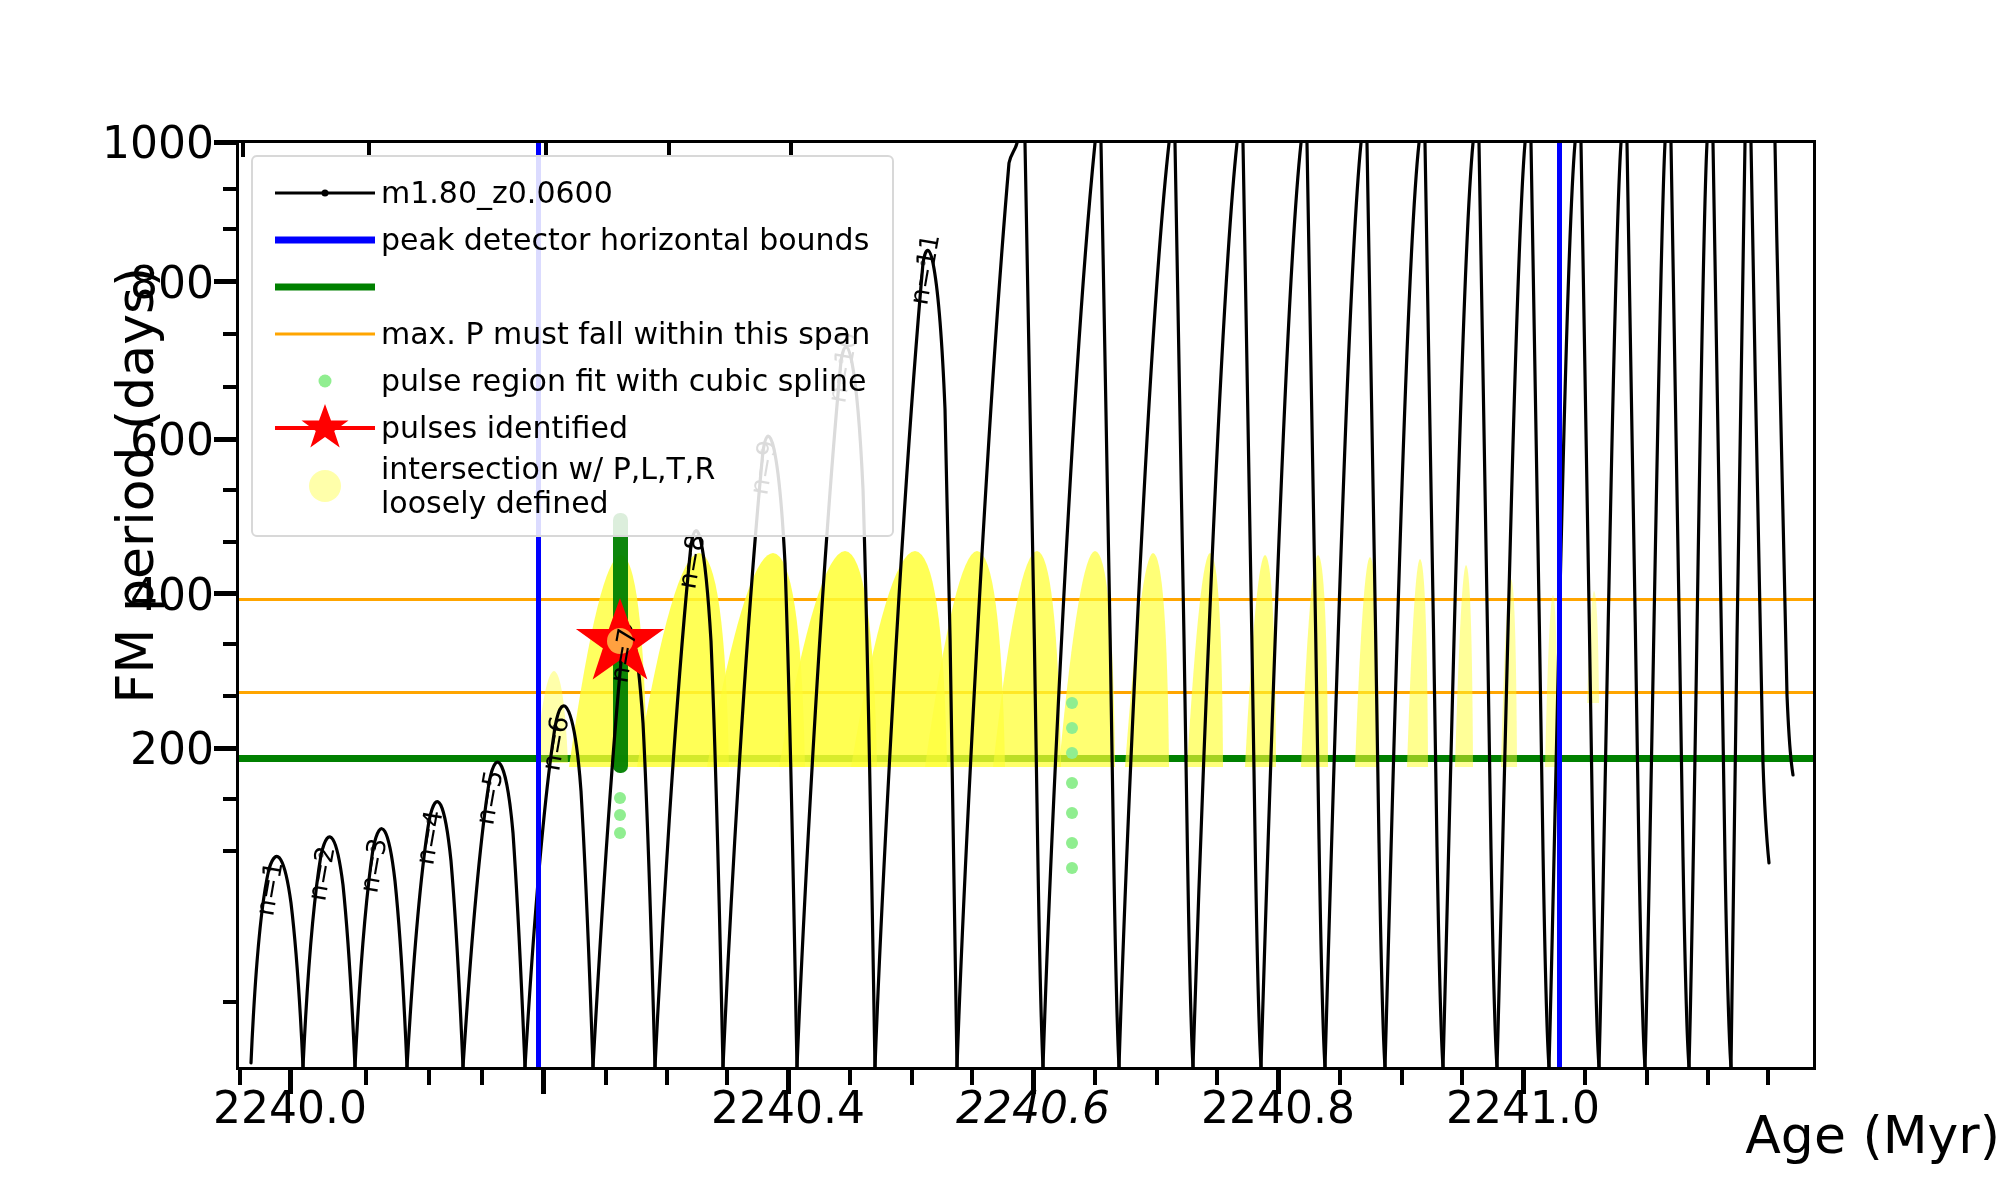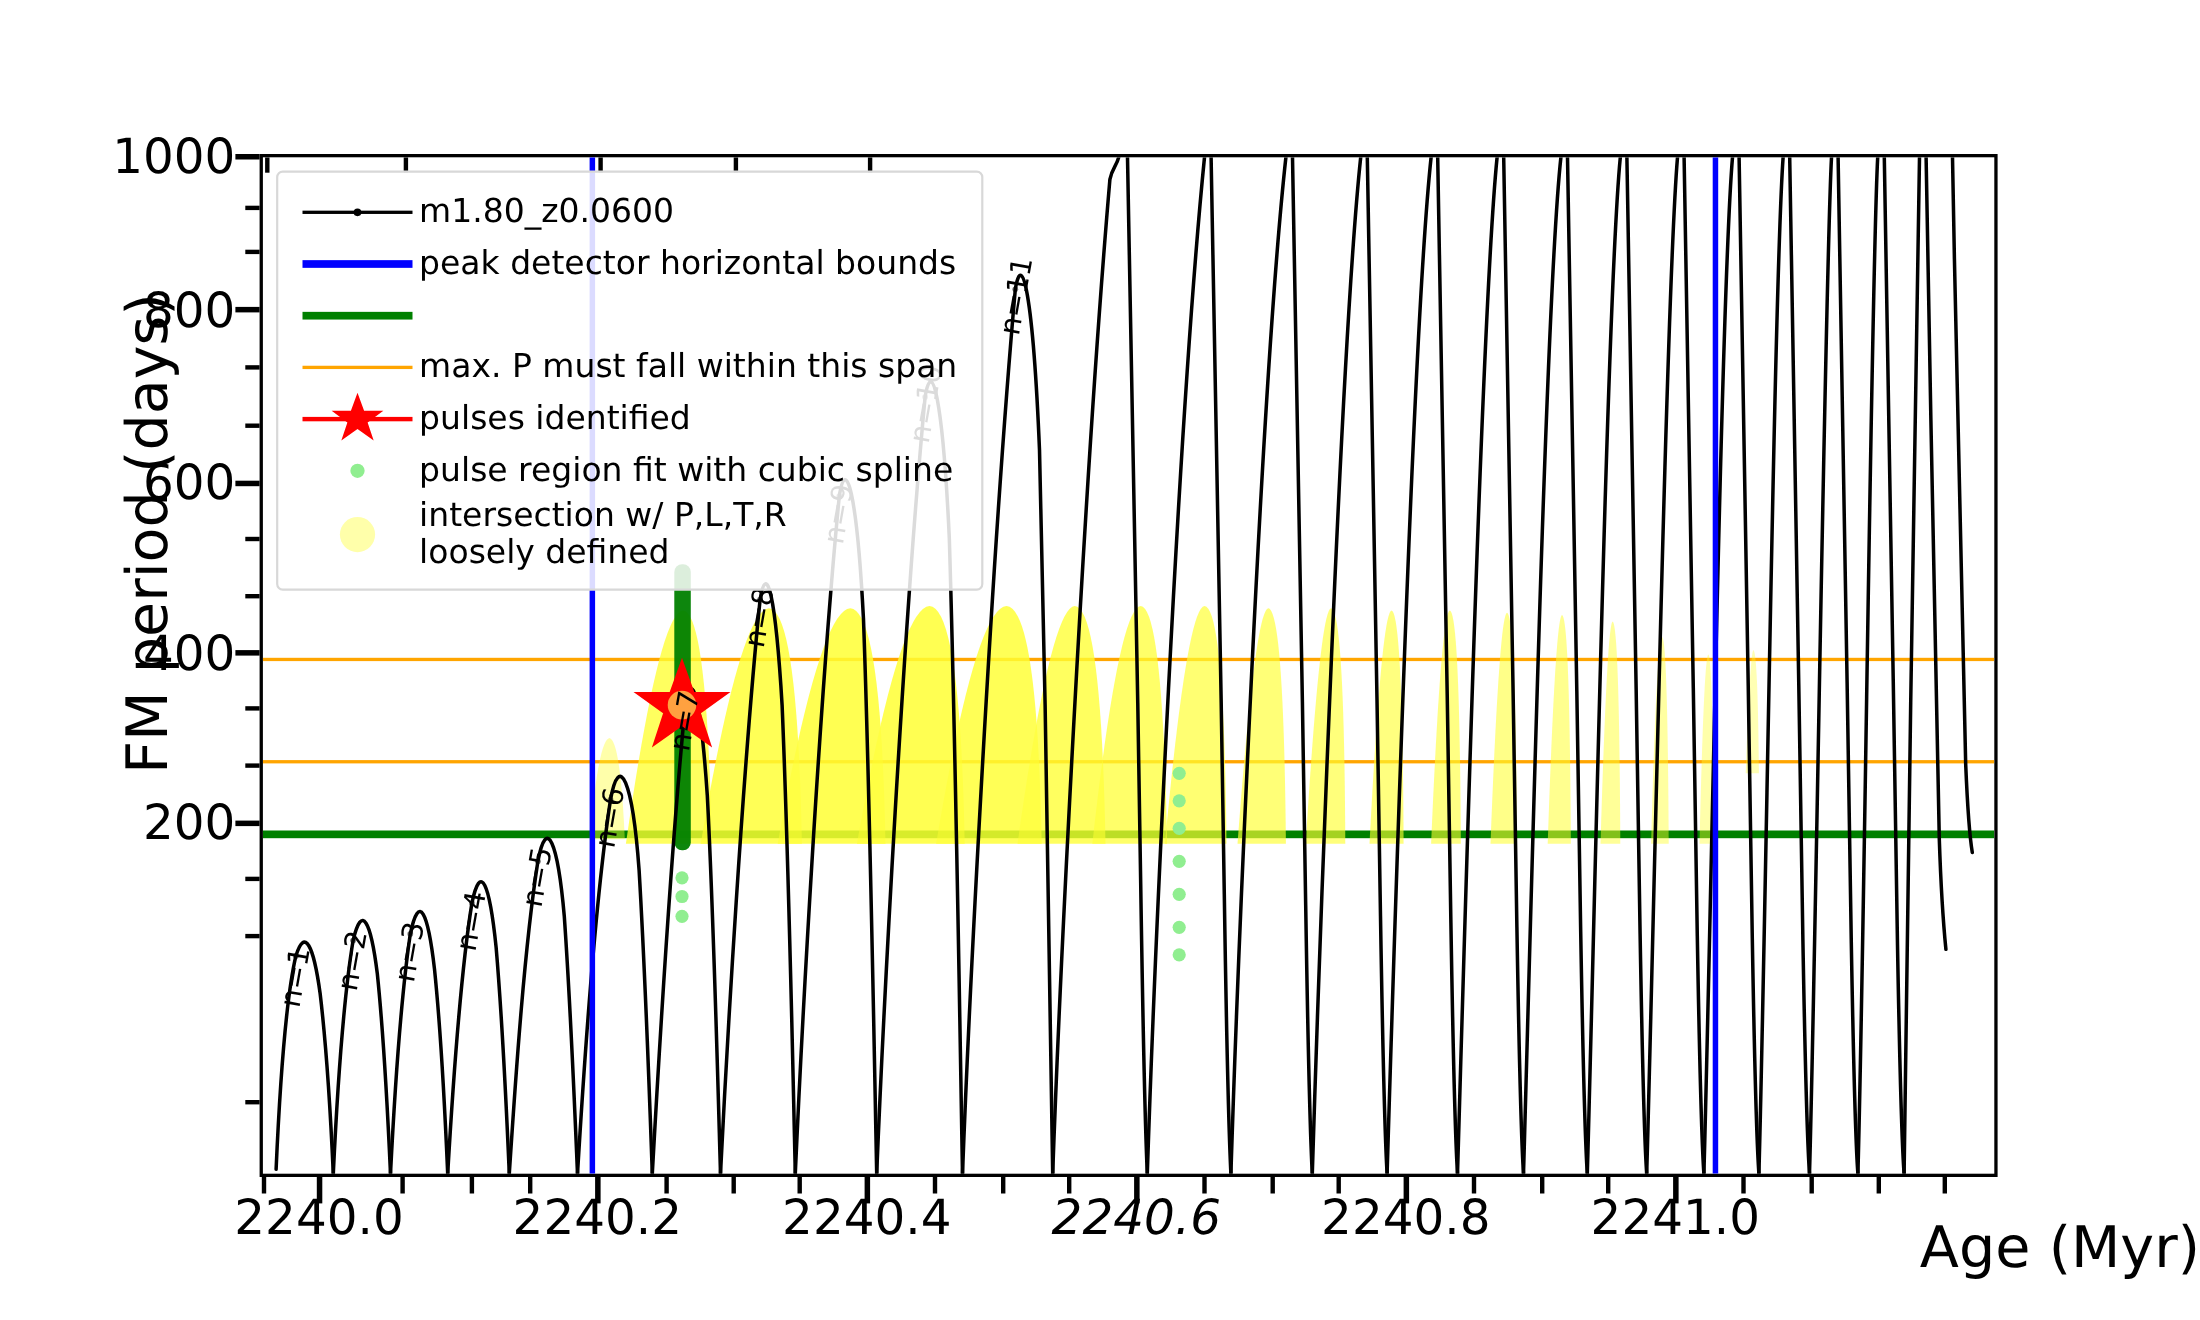--- a/index.html
+++ b/index.html
@@ -92,21 +92,20 @@
   <div class="tminor-y" style="top:385px;"></div>
   <div class="tminor-y" style="top:488px;"></div>
   <div class="tminor-y" style="top:540px;"></div>
   <div class="tminor-y" style="top:642px;"></div>
   <div class="tminor-y" style="top:694px;"></div>
   <div class="tminor-y" style="top:797px;"></div>
   <div class="tminor-y" style="top:849px;"></div>
   <div class="tminor-y" style="top:1000px;"></div>
 
   <div class="xtick" style="left:160px;">2240.0</div>
-  <div class="xtick" style="left:413px;">2240.2</div>
   <div class="xtick" style="left:658px;">2240.4</div>
   <div class="xtick" style="left:903px;font-style:italic;">2240.6</div>
   <div class="xtick" style="left:1148px;">2240.8</div>
   <div class="xtick" style="left:1393px;">2241.0</div>
 
   <div class="tmajor-x" style="left:288px;"></div>
   <div class="tmajor-x" style="left:541px;"></div>
   <div class="tmajor-x" style="left:786px;"></div>
   <div class="tmajor-x" style="left:1031px;"></div>
   <div class="tmajor-x" style="left:1276px;"></div>
@@ -320,37 +319,37 @@
 
         <div class="lrow">
           <span class="lkey">
             <span class="k-line" style="background:#ffa500;height:3px;"></span>
           </span>
           <span class="ltext">max. P must fall within this span</span>
         </div>
 
         <div class="lrow">
           <span class="lkey">
+            <span class="k-dot" style="background:#90ee90;"></span>
+          </span>
+          <span class="ltext">pulse region fit with cubic spline</span>
+        </div>
+
+        <div class="lrow">
+          <span class="lkey">
             <span class="k-markerline" style="background:#ff0000;height:4px;"></span>
             <span class="k-star">
               <svg width="52" height="52" viewBox="-26 -26 52 52">
                 <polygon points="0,-24 6,-7.5 23.5,-7.5 9.2,3 14.7,19.5 0,9 -14.7,19.5 -9.2,3 -23.5,-7.5 -6,-7.5" fill="#ff0000"></polygon>
               </svg>
             </span>
           </span>
           <span class="ltext">pulses identified</span>
         </div>
 
-        <div class="lrow">
-          <span class="lkey">
-            <span class="k-dot" style="background:#90ee90;"></span>
-          </span>
-          <span class="ltext">pulse region fit with cubic spline</span>
-        </div>
-
         <div class="lrow" style="min-height:70px;">
           <span class="lkey" style="height:64px;">
             <span class="k-bigdot" style="background:#ffffaa;"></span>
           </span>
           <span class="ltext">intersection w/ P,L,T,R
 loosely defined</span>
         </div>
 
       </div>
 

